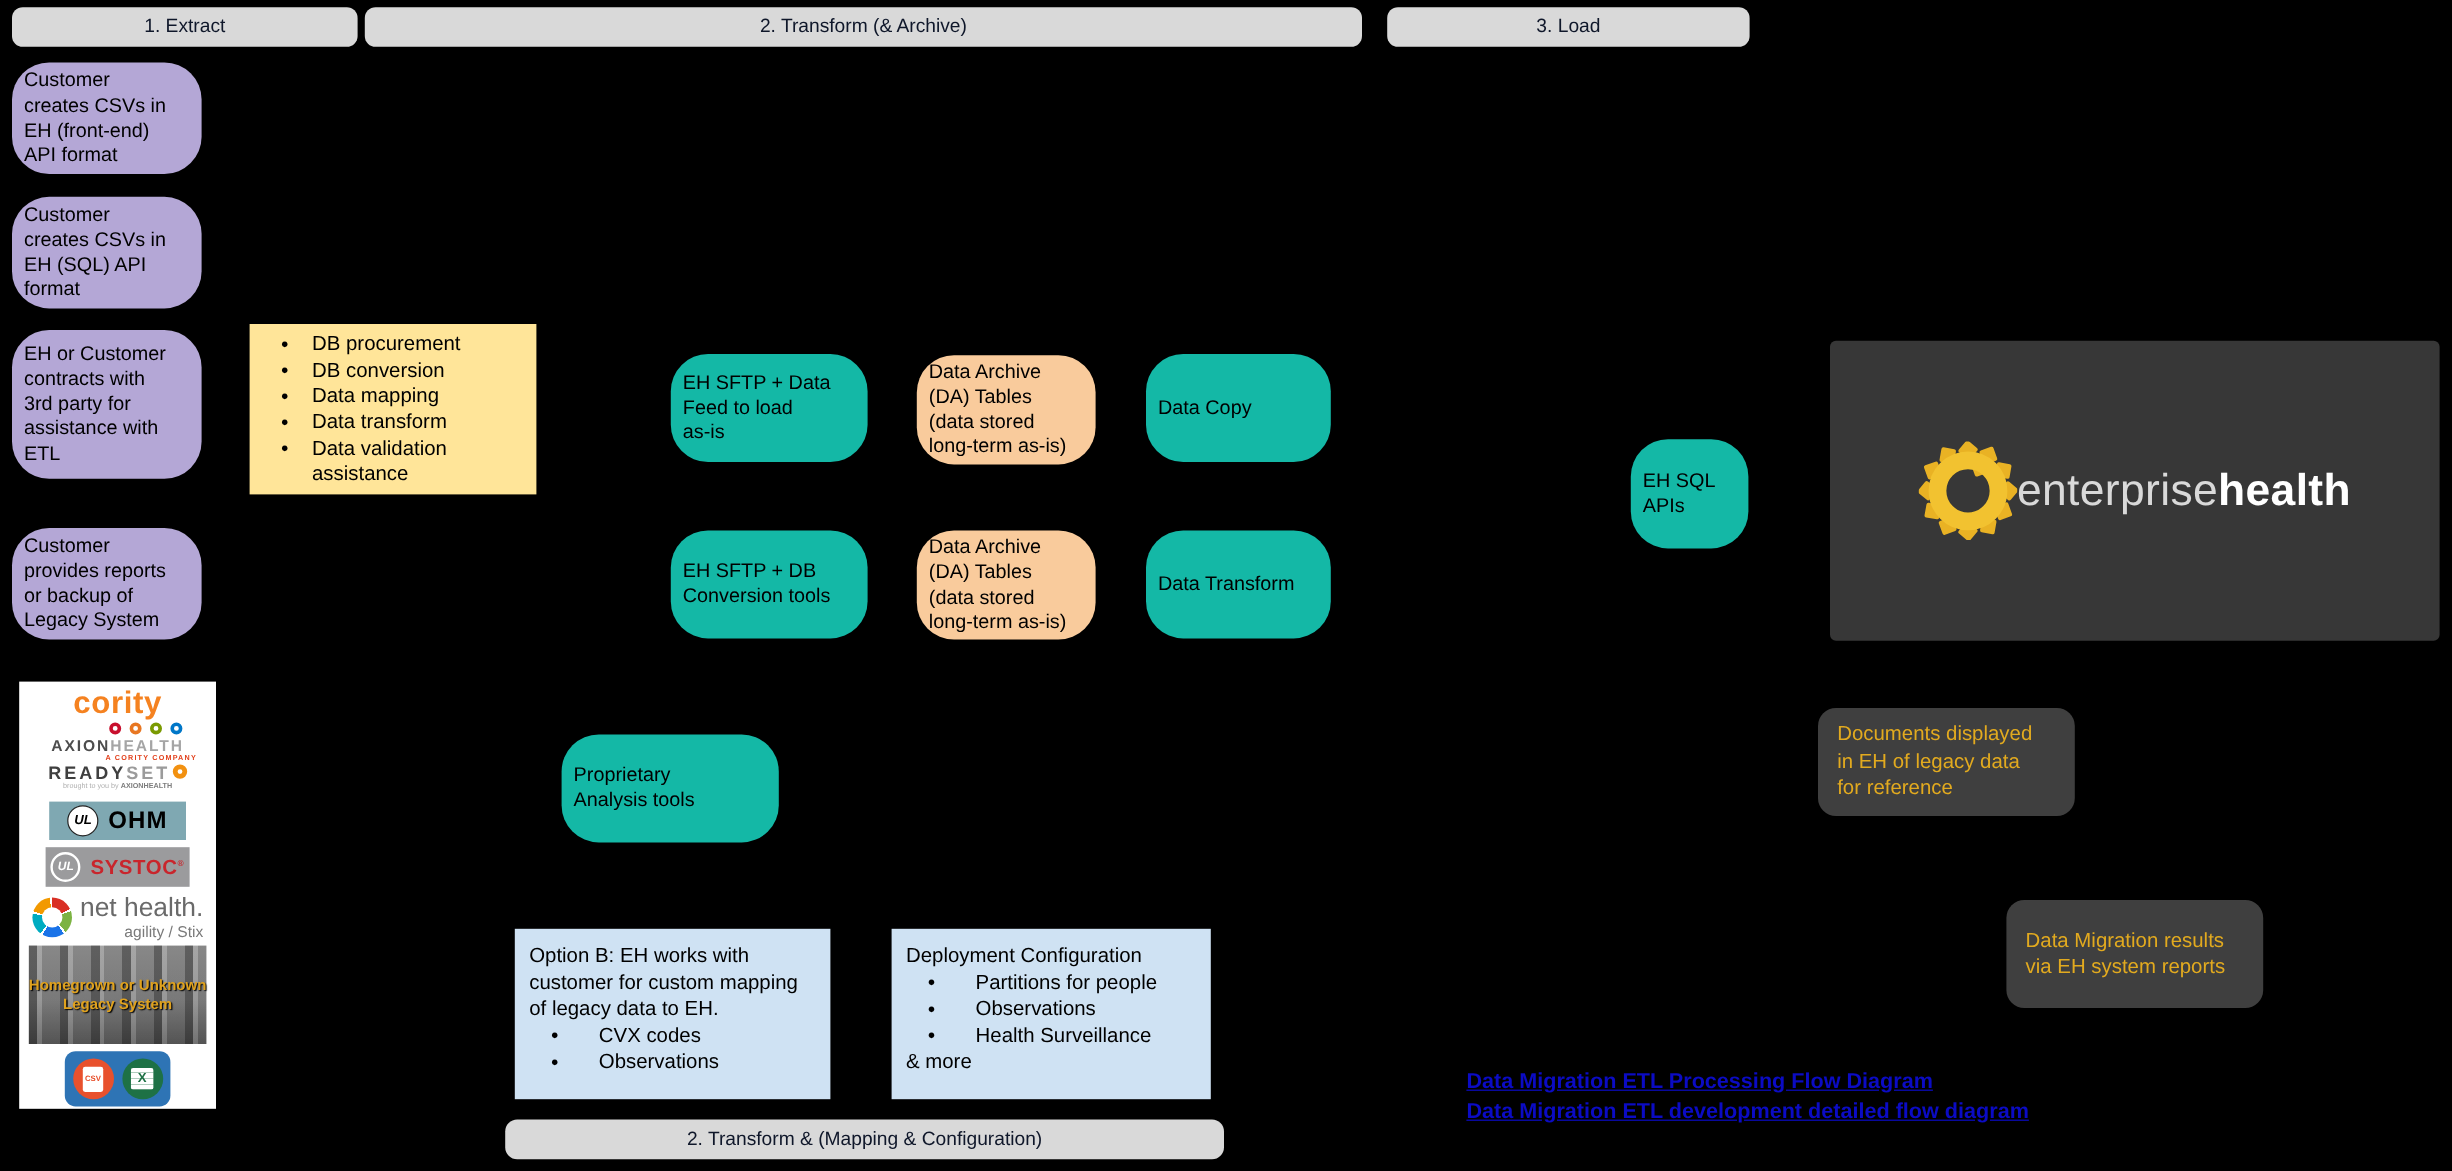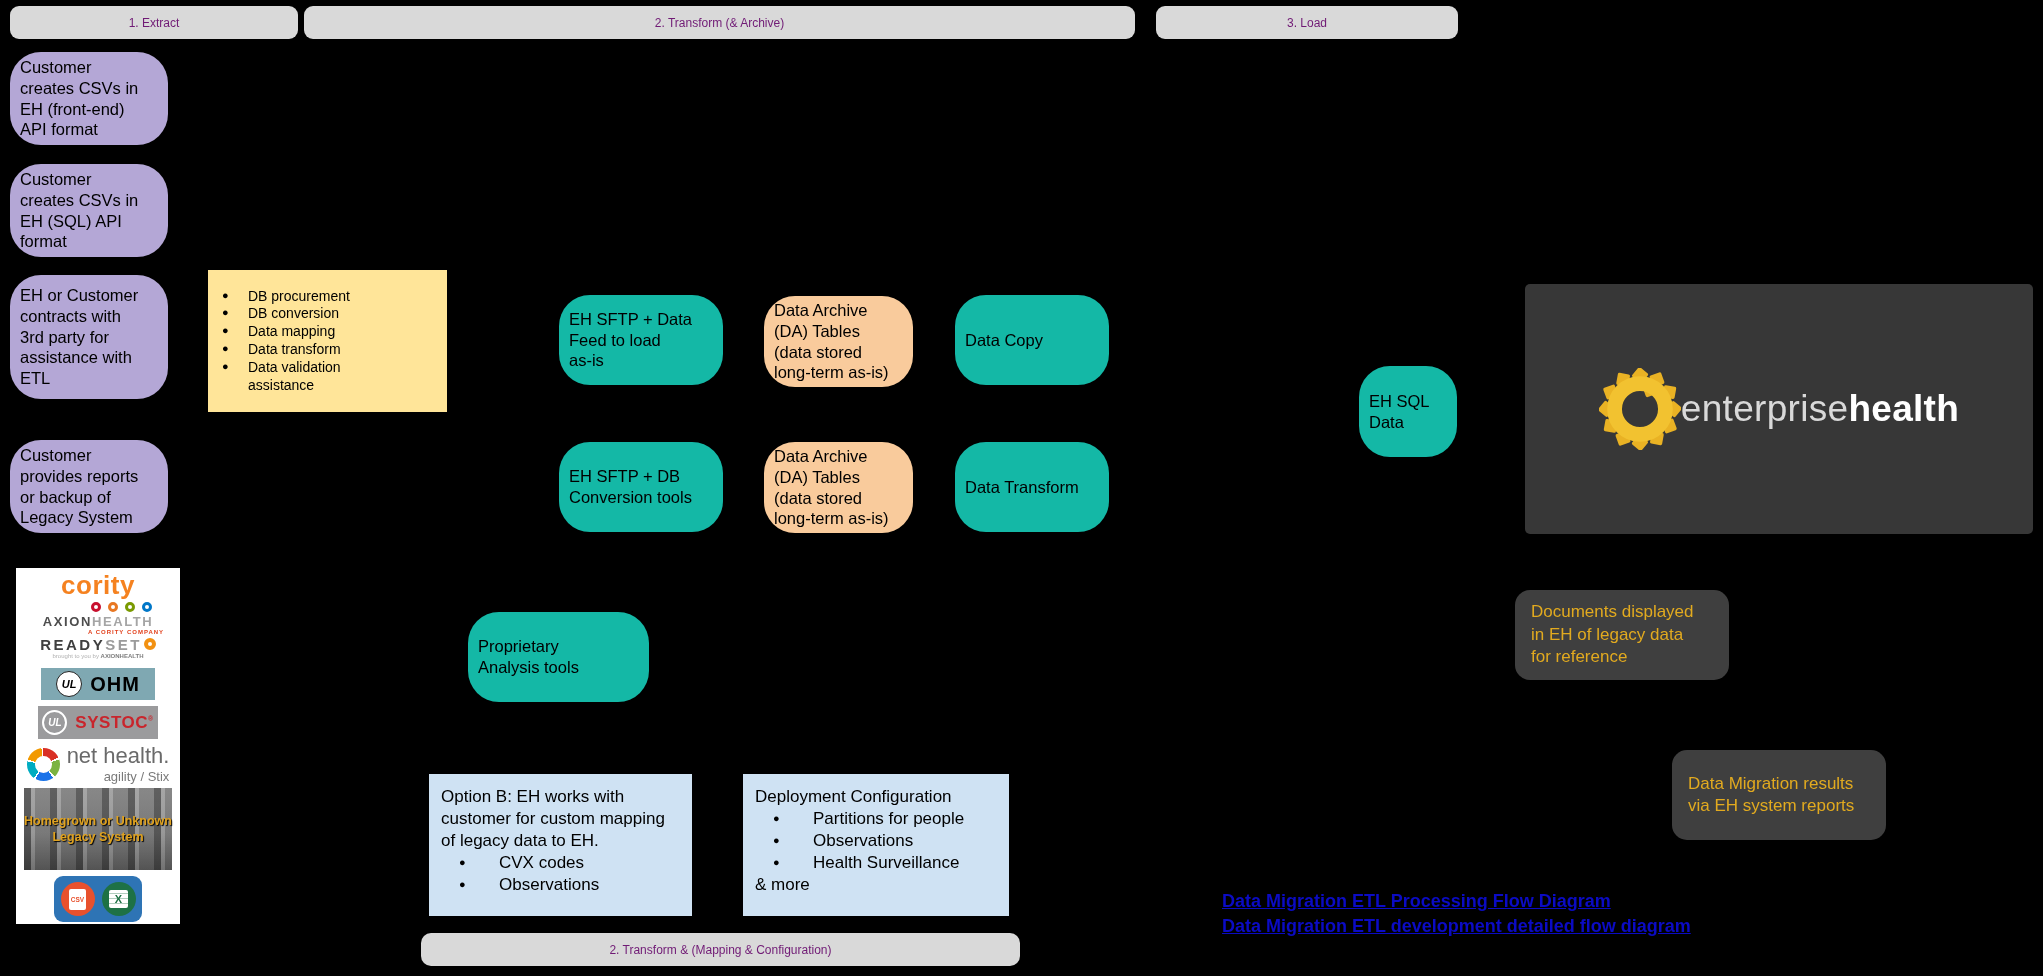--- a/index.html
+++ b/index.html
@@ -3,33 +3,33 @@
 <meta charset="utf-8">
 <style>
   html,body{margin:0;padding:0;background:#000;}
   .canvas{position:relative;width:2043px;height:976px;background:#000;
           font-family:"Liberation Sans",sans-serif;overflow:hidden;color:#000;}
   .abs{position:absolute;box-sizing:border-box;}
   .pre{white-space:pre-line;border-radius:31px;}
 
   
   .lane-bar{background:#d9d9d9;border-radius:9px;display:flex;align-items:center;
-            justify-content:center;font-size:12px;color:#701a75;}
+            justify-content:center;font-size:16px;color:#0f172a;}
 
   
   .box{display:flex;align-items:center;padding:6px 10px;font-size:16.5px;
        line-height:1.25;color:#000;}
   .purple{background:#b4a7d6;}
   .green{background:#14b8a6;}
   .orange{background:#f9cb9c;}
   .yellowbox{background:#ffe599;}
   .bluebox{background:#cfe2f3;display:block;padding:12px 12px;font-size:17px;line-height:1.3;}
 
   
-  .tasks{list-style:none;margin:0;padding:0 8px 0 14px;font-size:14px;line-height:1.27;}
+  .tasks{list-style:none;margin:12px;padding:0 8px 0 14px;font-size:17px;line-height:1.27;}
   .tasks li{padding-left:26px;text-indent:-26px;white-space:pre-line;}
   .tasks li::before{content:"●";display:inline-block;width:26px;text-indent:0;
                     font-size:11px;vertical-align:2px;}
 
   
   .blist{list-style:none;margin:0;padding:0 0 0 58px;}
   .blist li{padding-left:0;text-indent:-40px;}
   .blist li::before{content:"●";display:inline-block;width:40px;text-indent:0;
                     font-size:11px;vertical-align:2px;}
 
@@ -159,21 +159,21 @@
 
   <div class="abs box green pre" style="left:559px;top:442px;width:164px;height:90px;">EH SFTP + DB
 Conversion tools</div>
   <div class="abs box orange pre" style="left:764px;top:442px;width:149px;height:91px;">Data Archive
 (DA) Tables
 (data stored
 long-term as-is)</div>
   <div class="abs box green pre" style="left:955px;top:442px;width:154px;height:90px;">Data Transform</div>
 
   <div class="abs box green pre" style="left:1359px;top:366px;width:98px;height:91px;">EH SQL
-Data</div>
+APIs</div>
 
   <div class="abs box green pre" style="left:468px;top:612px;width:181px;height:90px;">Proprietary
 Analysis tools</div>
 
   <div class="abs eh-panel" style="left:1525px;top:284px;width:508px;height:250px;">
     <div class="eh-logo">
       <svg width="82" height="82" viewBox="0 0 100 100">
         <g fill="#e9b224">
           <rect x="43" y="1" width="15" height="15" rx="2" transform="rotate(40 50 8)"></rect>
           <rect x="43" y="1" width="15" height="15" rx="2" transform="rotate(40 50 8) rotate(30 50 50)"></rect>

